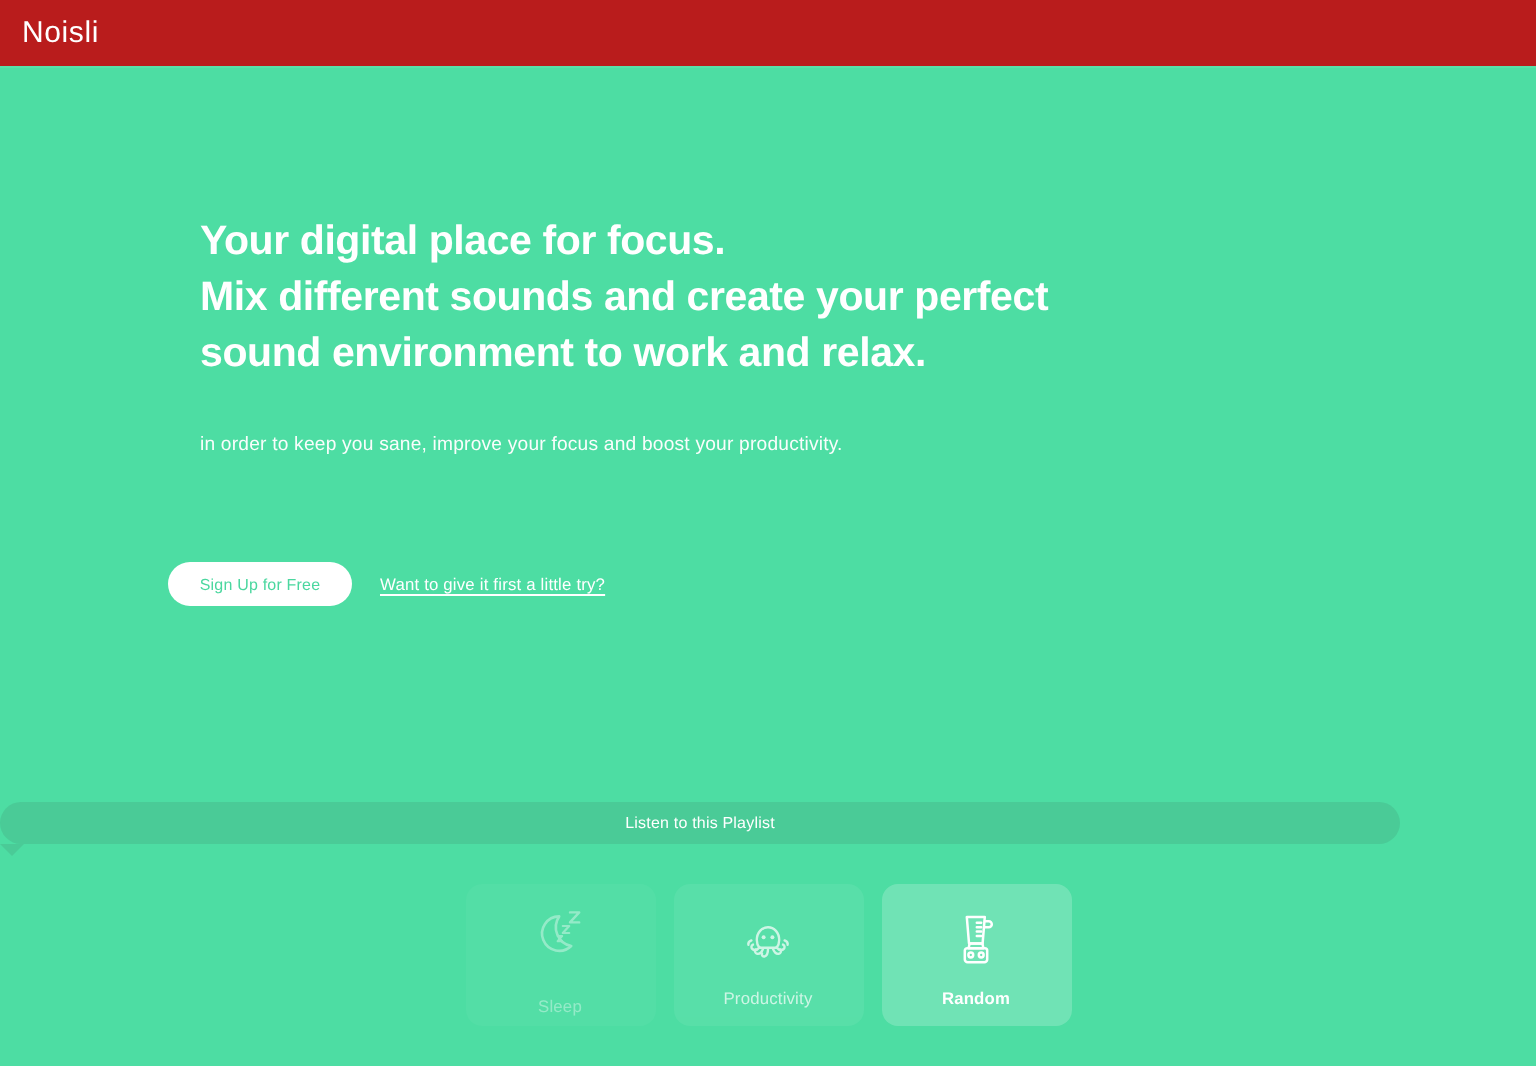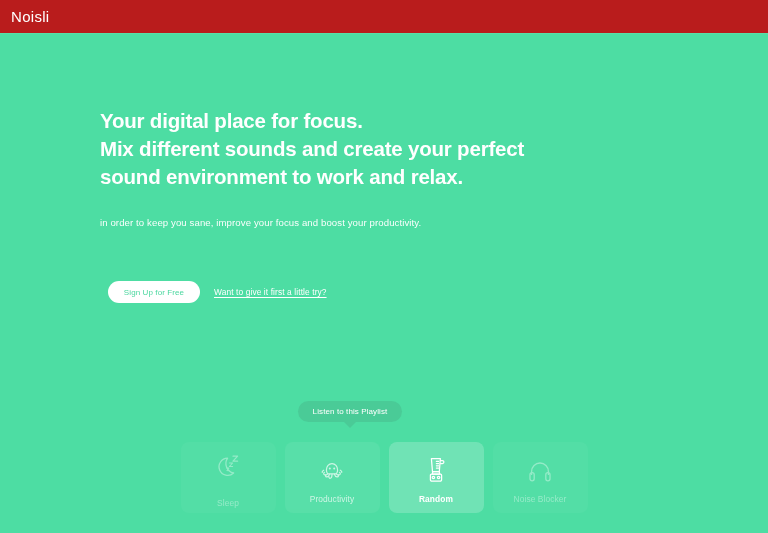--- a/index.html
+++ b/index.html
@@ -89,21 +89,21 @@
     font-size:9.6px;
     line-height:19px;
     letter-spacing:.1px;
     white-space:nowrap;
     opacity:.97;
   }
 
   
   #cta {
     position:absolute;
-    left:108px; top:281px;
+    left:84px; top:281px;
     display:flex; align-items:center;
   }
   #btn-signup-free {
     width:92px; height:22px;
     background:#ffffff;
     border-radius:11px;
     display:flex; align-items:center; justify-content:center;
   }
   #btn-signup-free span {
     color:#4bd79f;
@@ -118,21 +118,21 @@
     text-decoration:underline;
     text-underline-offset:2px;
     white-space:nowrap;
   }
 
   
   #tooltip-wrap {
     position:absolute;
     left:0; top:401px;
     width:700px;
-    display:flex; flex-direction:column; align-items:center;
+    display:flex; flex-direction:column; 
     z-index:12;
   }
   #tooltip {
     height:21px;
     padding:0 15px;
     background:#4acb97;
     border-radius:11px;
     display:flex; align-items:center; justify-content:center;
   }
   #tooltip span {
@@ -272,28 +272,18 @@
           <path d="M11.8 16.7h6.4l.5 2.4h-7.4l.5-2.4z"></path>
           <path d="M10.6 19.1h8.8a1.2 1.2 0 0 1 1.2 1.2v4.4a1.4 1.4 0 0 1-1.4 1.4H10.8a1.4 1.4 0 0 1-1.4-1.4v-4.4a1.2 1.2 0 0 1 1.2-1.2z"></path>
           <circle cx="12.4" cy="22.5" r="1.2"></circle>
           <circle cx="17.6" cy="22.5" r="1.2"></circle>
         </svg>
       </div>
       <div class="card-label">Random</div>
     </div>
 
 
-    <div class="card pos-4">
-      <div class="icon-slot">
-        <svg width="30" height="28" viewBox="0 0 30 28" fill="none" stroke="#ffffff" stroke-width="1.3" stroke-linecap="round" stroke-linejoin="round">
-          <path d="M6.6 17.4v-3.0a8.4 8.4 0 0 1 16.8 0v3.0"></path>
-          <rect x="5.0" y="15.6" width="4.2" height="8.2" rx="2.1"></rect>
-          <rect x="20.8" y="15.6" width="4.2" height="8.2" rx="2.1"></rect>
-        </svg>
-      </div>
-      <div class="card-label">Noise Blocker</div>
-    </div>
 
   </div>
 
   <div id="bottom-fill"></div>
 
 </div>
 
 </body></html>

